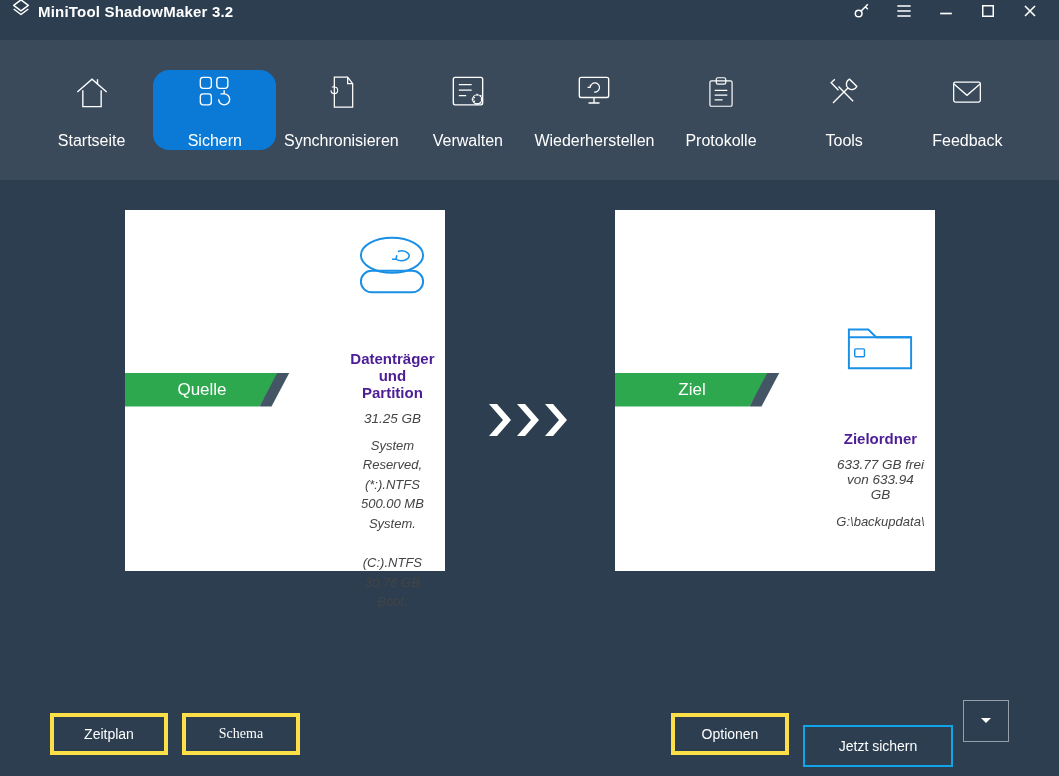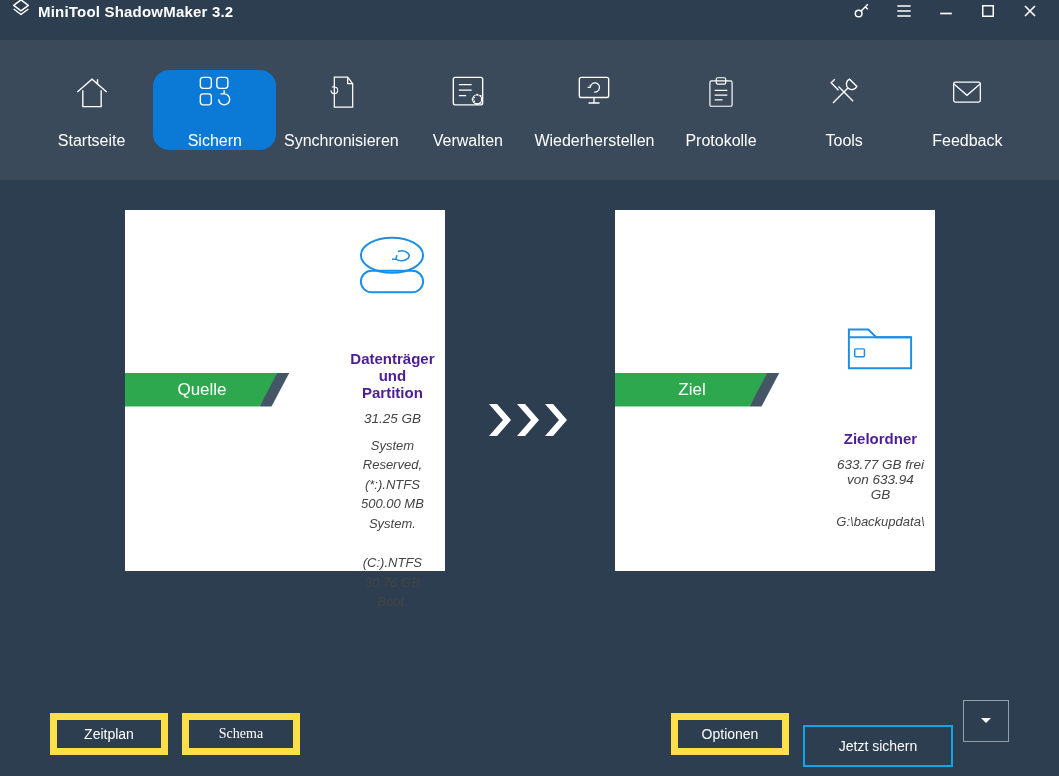--- a/index.html
+++ b/index.html
@@ -126,21 +126,21 @@
     height:420px;
   }
   .arrow-col svg { fill:#fff; }
   .bottom-bar {
     padding: 20px 50px 0 50px;
     display:flex;
     align-items:center;
   }
   .btn {
     height: 42px;
-    border:7px solid #fde047;
+    border:4px solid #fde047;
     background: transparent;
     color:#fff;
     font-size: 14px;
     padding: 0 28px;
     cursor:pointer;
     display:flex;
     align-items:center;
     justify-content:center;
   }
   .btn + .btn { margin-left: 14px; font-family: Liberation Serif, serif; }

